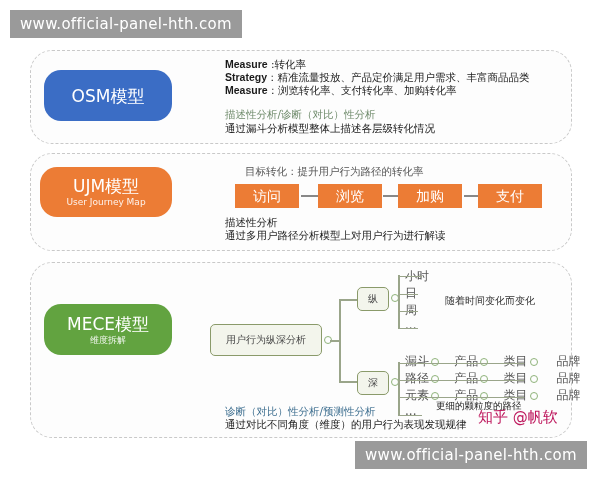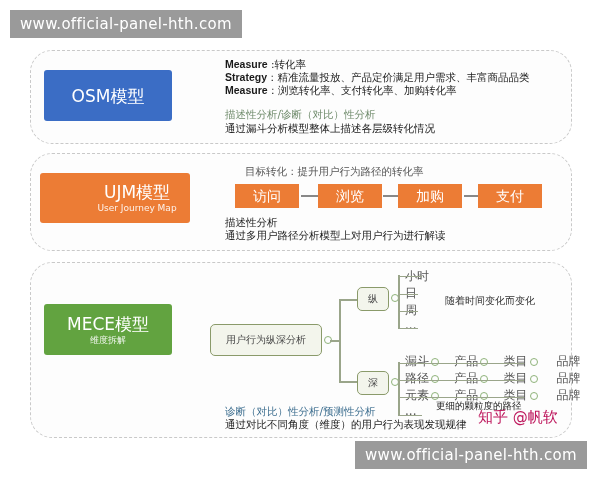--- a/index.html
+++ b/index.html
@@ -1,20 +1,20 @@
 <!DOCTYPE html>
 <html><head>
 <meta charset="utf-8">
 <style>
   html, body { margin:0; padding:0; }
   body { width:600px; height:480px; background:#ffffff; position:relative; overflow:hidden;
          font-family:"DejaVu Sans", "Liberation Sans", sans-serif; color:#222; }
   .abs { position:absolute; }
   .panel { position:absolute; border:1.5px dashed #c9c9c9; border-radius:22px; background:#fdfdfd; }
-  .model-box { position:absolute; border-radius:3px; color:#fff; text-align:center;
+  .model-box { position:absolute; border-radius:17px; color:#fff; text-align:center;
                display:flex; flex-direction:column; justify-content:center; align-items:center; }
   .model-title { font-size:17px; line-height:20px; }
   .model-sub { font-size:9px; line-height:12px; opacity:0.9; }
   .txt { position:absolute; font-size:10.5px; line-height:13px; white-space:nowrap; color:#1a1a1a; }
   .txt b { font-family:"Liberation Sans", sans-serif; font-weight:bold; }
   .muted { color:#6e8a6a; }
   .step { position:absolute; top:184px; height:24px; width:64px; background:#ec7c35; color:#fff;
           font-size:14px; line-height:24px; text-align:center; }
   .arrow { position:absolute; top:195px; height:1.5px; background:#888; }
   .arrow::after { content:""; position:absolute; right:-1px; top:-3px; border-left:6px solid #888;
@@ -43,21 +43,21 @@
 <div class="txt" style="left:225px; top:71px;">
   <b>Strategy</b><span>：</span><span>精准流量投放、产品定价满足用户需求、丰富商品品类</span>
 </div>
 <div class="txt" style="left:225px; top:84px;">
   <b>Measure</b><span>：</span><span>浏览转化率、支付转化率、加购转化率</span>
 </div>
 <div class="txt muted" style="left:225px; top:108px;">描述性分析/诊断（对比）性分析</div>
 <div class="txt" style="left:225px; top:122px;">通过漏斗分析模型整体上描述各层级转化情况</div>
 
 <div class="panel" style="left:30px; top:153px; width:540px; height:96px;"></div>
-<div class="model-box" style="left:40px; top:173px; width:106px; height:50px; background:#ec7c35;padding-left:44px;">
+<div class="model-box" style="left:40px; top:167px; width:132px; height:50px; background:#ec7c35;">
   <div class="model-title">UJM模型</div>
   <div class="model-sub">User Journey Map</div>
 </div>
 <div class="txt" style="left:245px; top:165px; color:#555; font-size:10.5px;">目标转化：提升用户行为路径的转化率</div>
 <div class="step" style="left:235px;">访问</div>
 <div class="arrow" style="left:301px; width:22px;"></div>
 <div class="step" style="left:318px;">浏览</div>
 <div class="arrow" style="left:383px; width:20px;"></div>
 <div class="step" style="left:398px;">加购</div>
 <div class="arrow" style="left:464px; width:20px;"></div>

